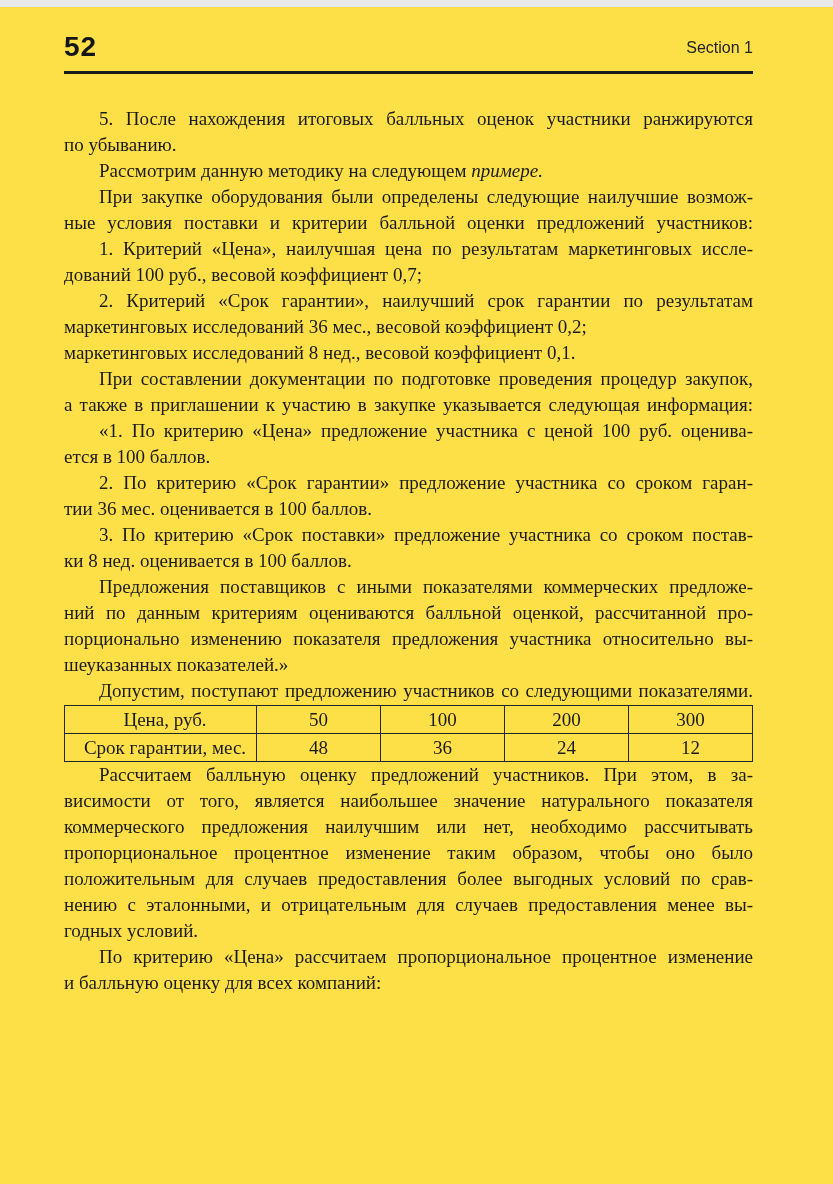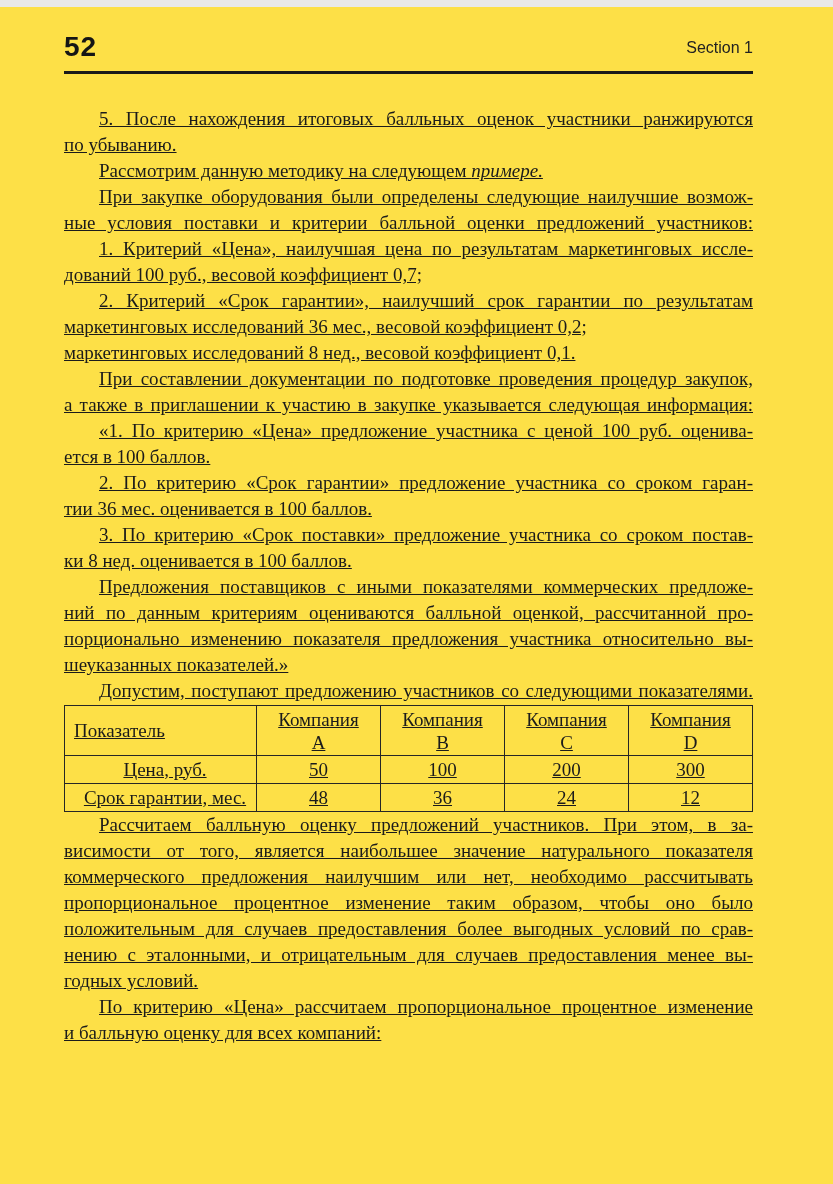--- a/index.html
+++ b/index.html
@@ -41,21 +41,20 @@
     margin-top: 11px;
   }
   
   .bodytext {
     margin-top: 32px;
     font-family: "Liberation Serif", "DejaVu Serif", serif;
     font-size: 19px;
     line-height: 26px;
     text-align: justify;
     color: #1b1b1b;
-    text-decoration: underline;
   }
   .bodytext p { margin: 0; padding: 0; }
   .line {
     display: block;
     text-align: justify;
     text-align-last: justify;
   }
   .line.first { text-indent: 35px; }
   .line.end { text-align-last: left; }
   .it { font-style: italic; }
@@ -170,27 +169,20 @@
 
     <table class="datatable">
       <colgroup>
         <col style="width:192px">
           <col style="width:124px">
           <col style="width:124px">
           <col style="width:124px">
           <col style="width:124px">
       </colgroup>
       <tbody>
-          <tr>
-        <th class="lbl">Показатель</th>
-        <th><span>Компания</span><br><span>A</span></th>
-        <th><span>Компания</span><br><span>B</span></th>
-        <th><span>Компания</span><br><span>C</span></th>
-        <th><span>Компания</span><br><span>D</span></th>
-      </tr>
       <tr>
         <td class="lbl">Цена, руб.</td>
         <td>50</td>
         <td>100</td>
         <td>200</td>
         <td>300</td>
       </tr>
       <tr>
         <td class="lbl">Срок гарантии, мес.</td>
         <td>48</td>

